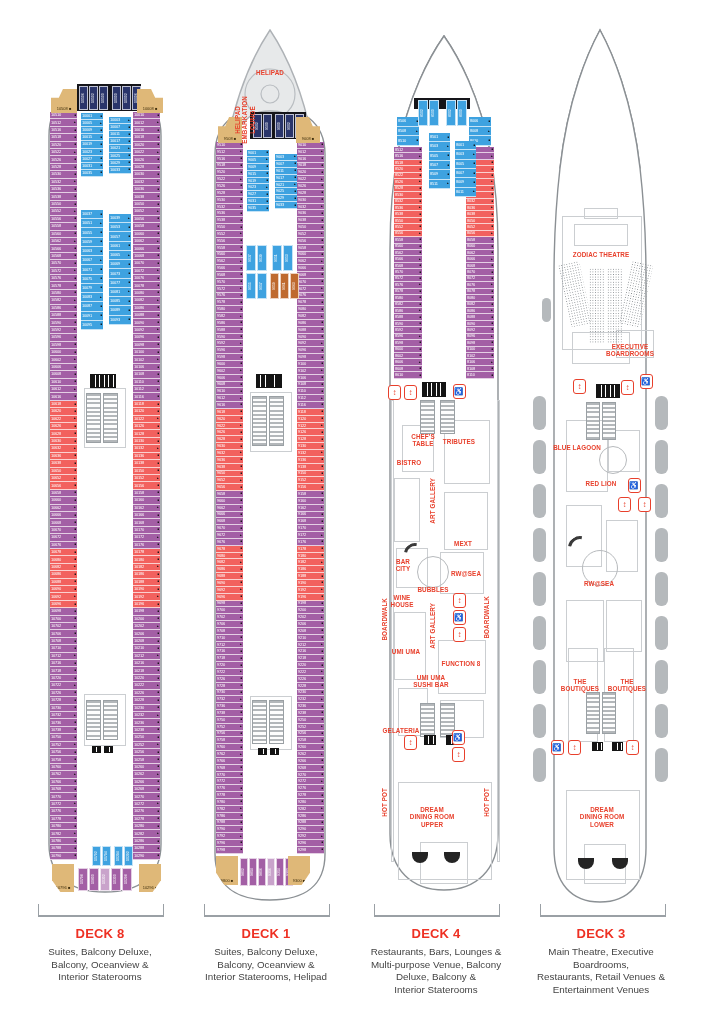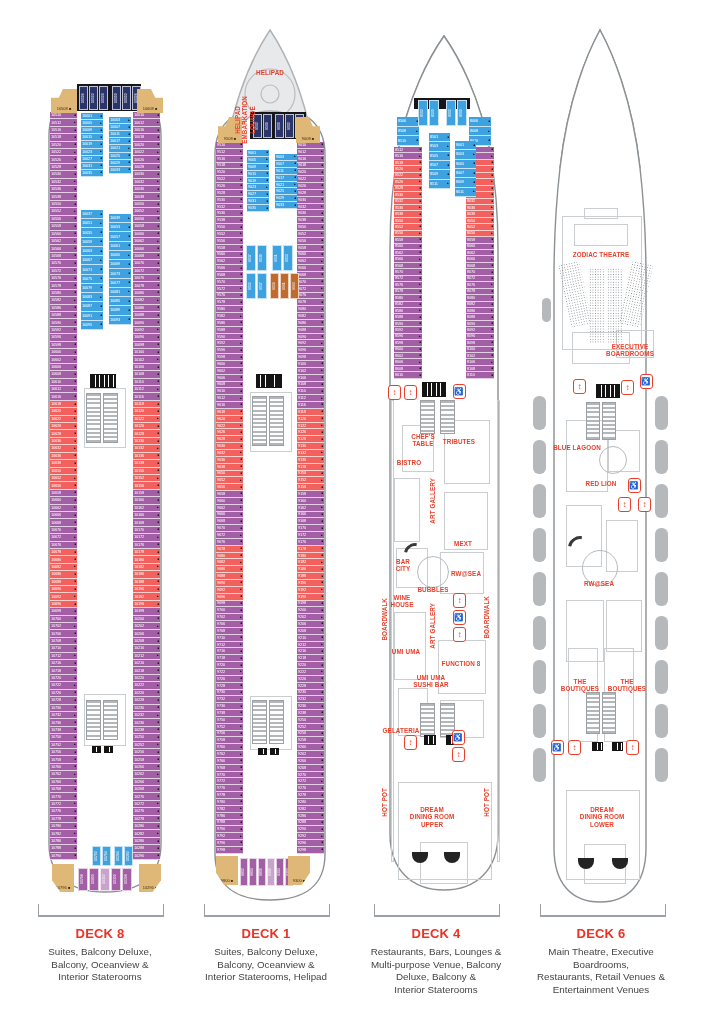--- a/index.html
+++ b/index.html
@@ -2562,19 +2562,19 @@
   <div>
     <div class="bracket" style="left:374px;top:904px;width:124px;"></div>
     <div class="deck-title" style="left:436px;top:926px;">DECK 4</div>
     <div class="deck-desc" style="left:436px;top:946px;">Restaurants, Bars, Lounges &amp;
 Multi-purpose Venue, Balcony
 Deluxe, Balcony &amp;
 Interior Staterooms</div>
   </div>
   <div>
     <div class="bracket" style="left:540px;top:904px;width:124px;"></div>
-    <div class="deck-title" style="left:601px;top:926px;">DECK 6</div>
+    <div class="deck-title" style="left:601px;top:926px;">DECK 3</div>
     <div class="deck-desc" style="left:601px;top:946px;">Main Theatre, Executive
 Boardrooms,
 Restaurants, Retail Venues &amp;
 Entertainment Venues</div>
   </div>
 </div>
 
 </body></html>

